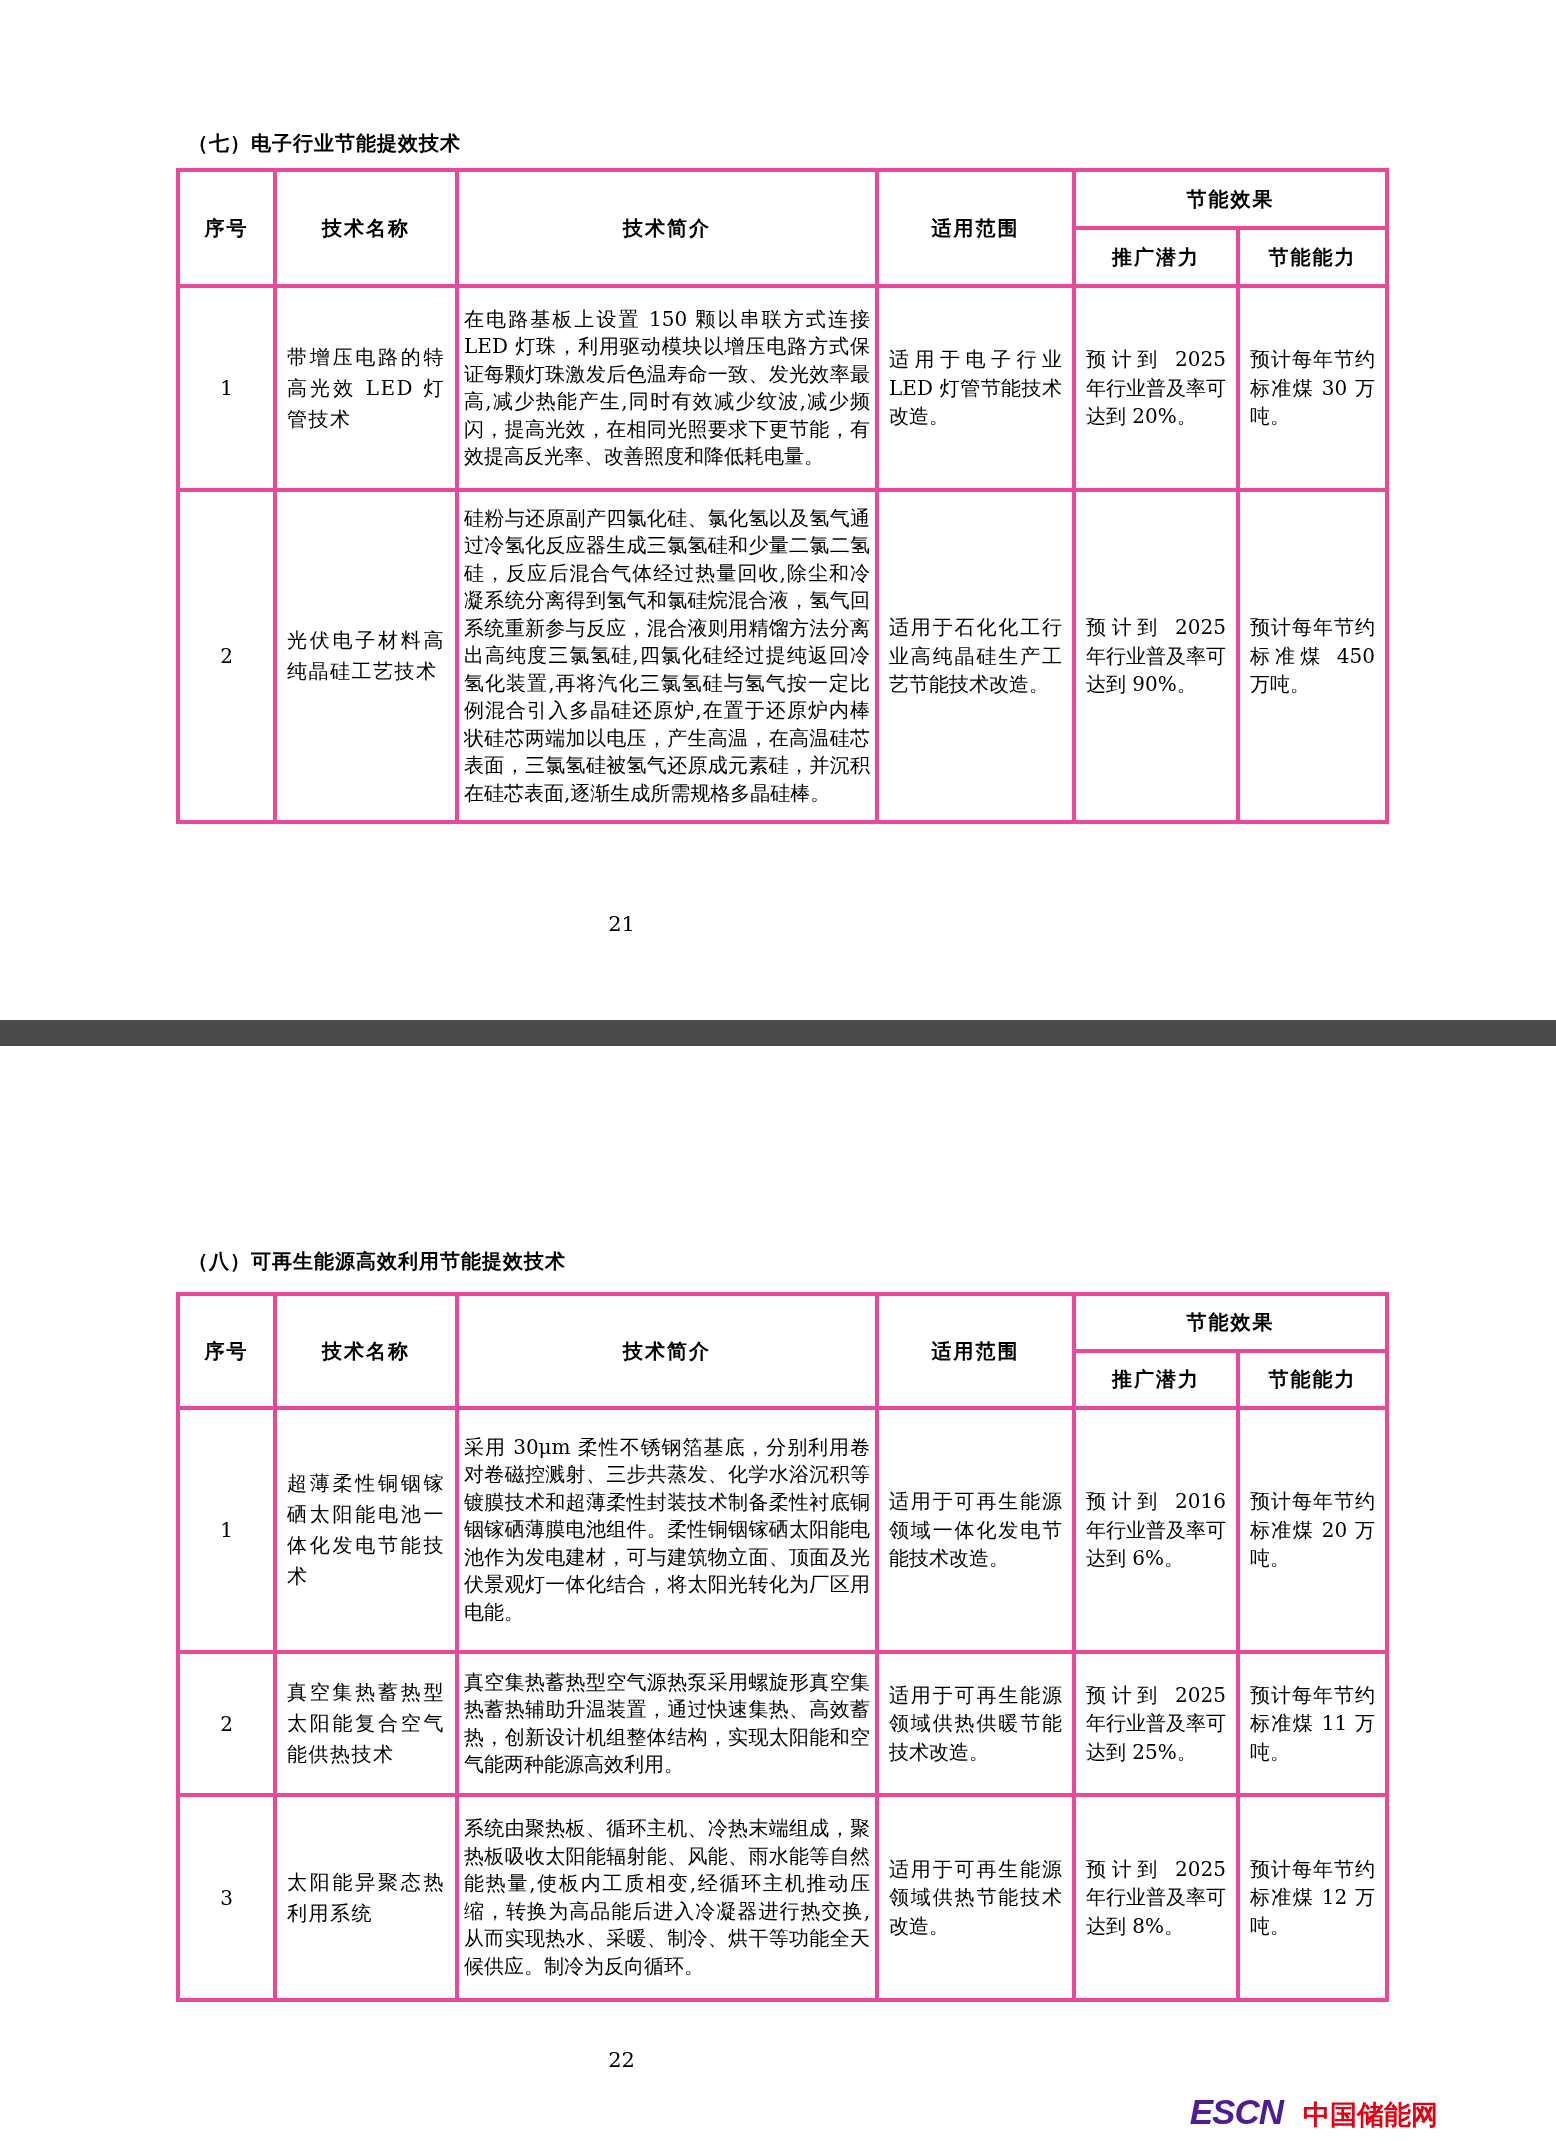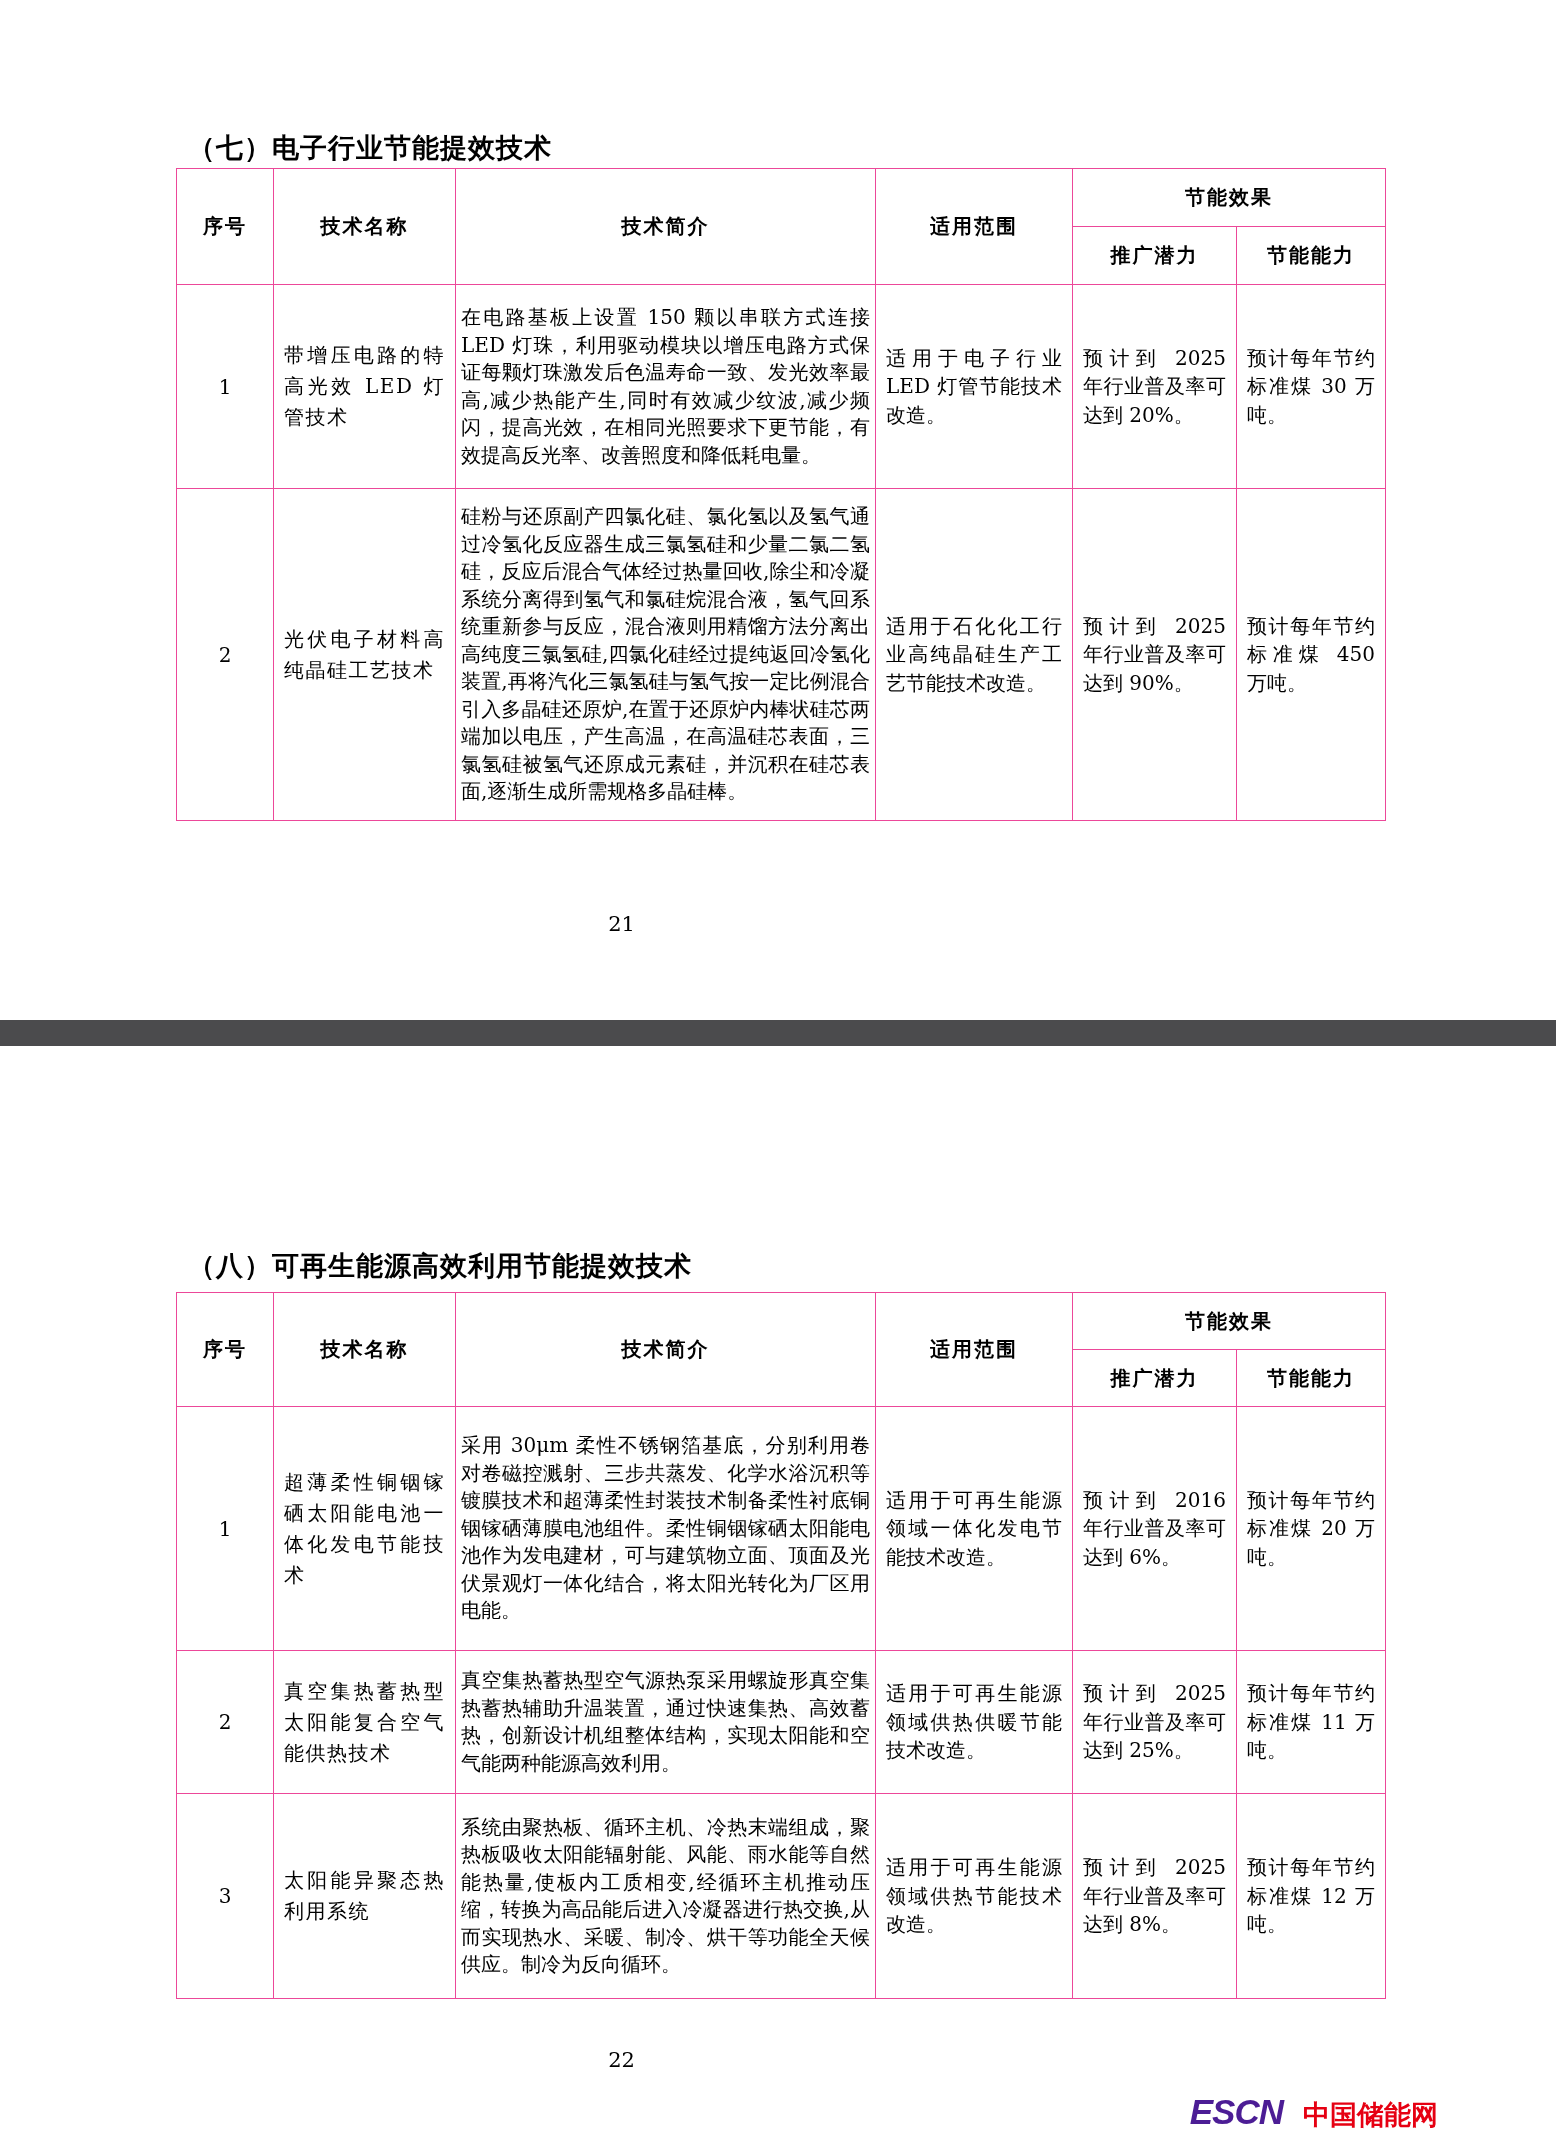--- a/index.html
+++ b/index.html
@@ -9,34 +9,34 @@
     position: relative;
     font-family: "DejaVu Serif", "Liberation Serif", serif;
     color: #000;
     overflow: hidden;
   }
   .section-heading {
     position: absolute;
     left: 188px;
     font-family: "Liberation Sans", "DejaVu Sans", sans-serif;
     font-weight: bold;
-    font-size: 27px;
+    font-size: 20px;
     letter-spacing: 1px;
     color: #000;
     white-space: nowrap;
   }
   table.tech-table {
     position: absolute;
     left: 176px;
     width: 1209px;
     border-collapse: collapse;
     table-layout: fixed;
   }
   table.tech-table th, table.tech-table td {
-    border: 1px solid #ec4899;
+    border: 4px solid #ec4899;
     vertical-align: middle;
     font-size: 20px;
   }
   table.tech-table th {
     font-weight: bold;
     text-align: center;
     letter-spacing: 2px;
   }
   td.cell-no { text-align: center; }
   td.cell-name {

